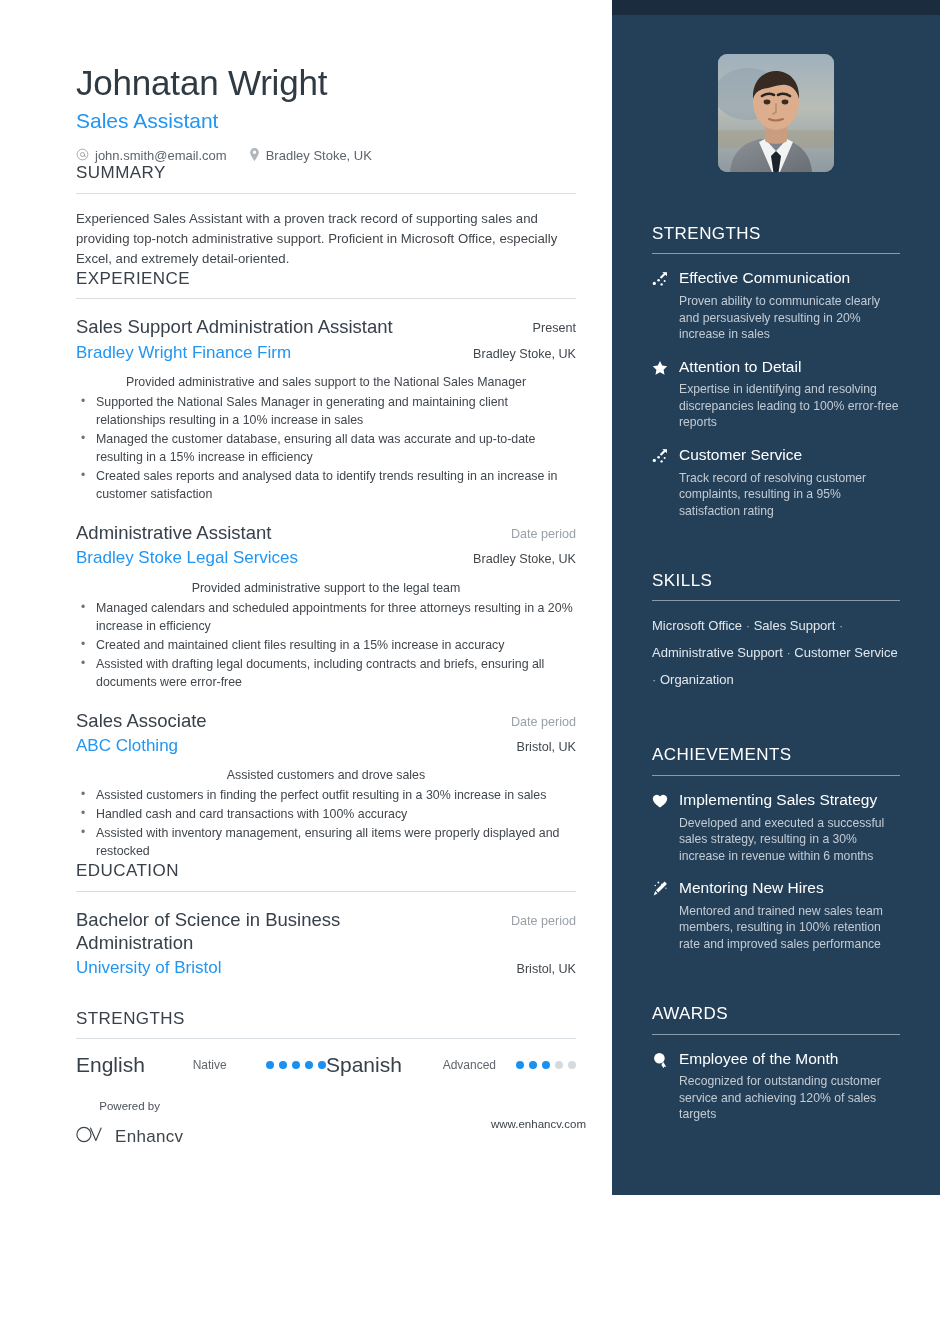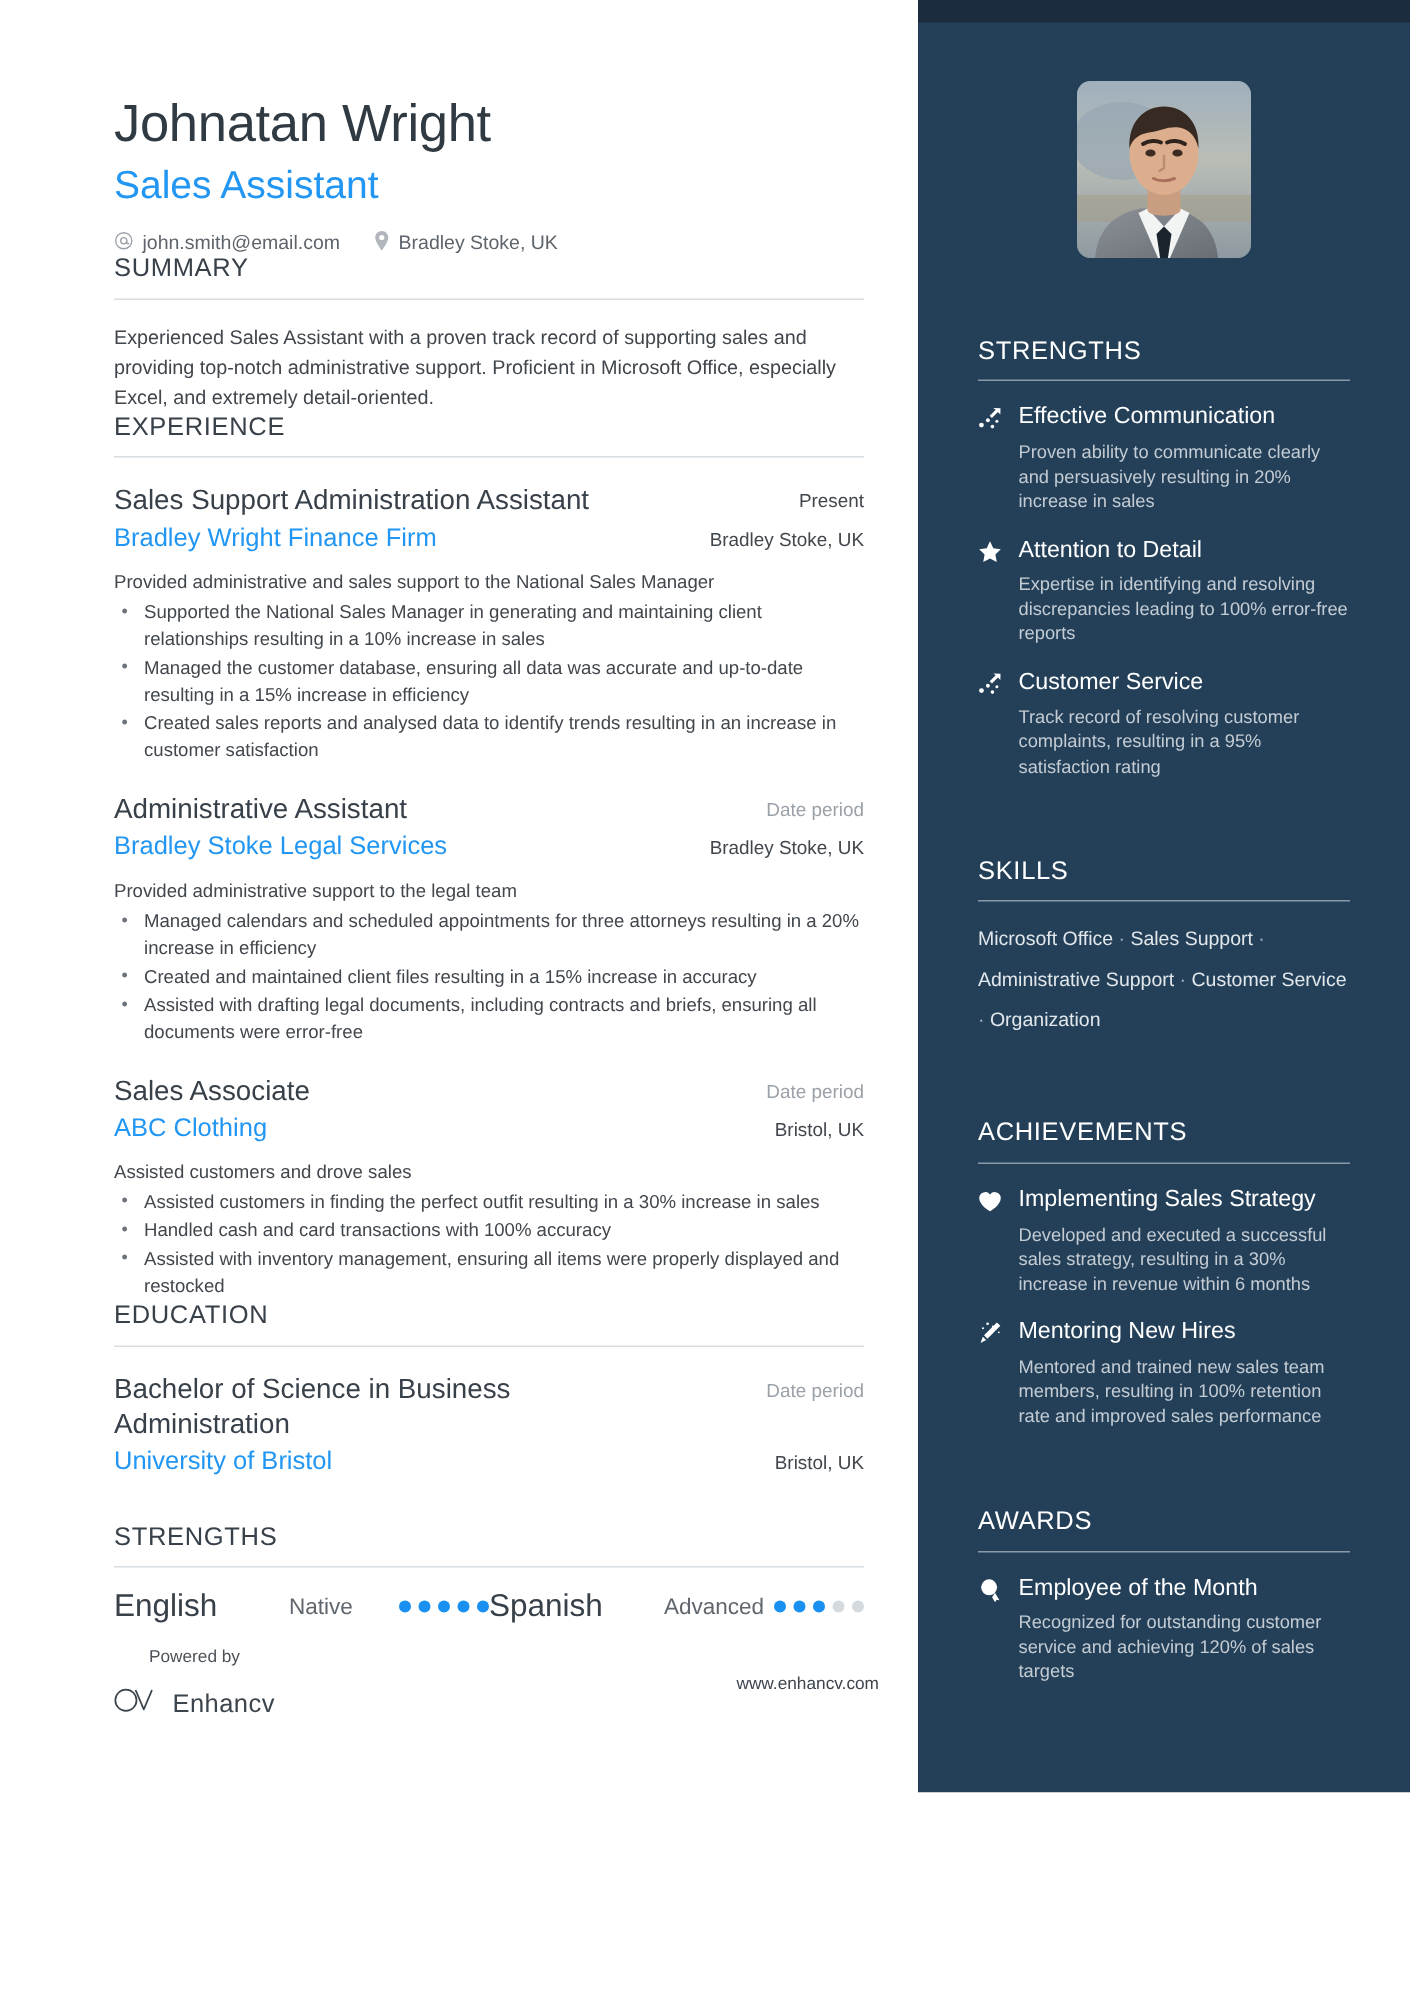--- a/index.html
+++ b/index.html
@@ -30,21 +30,21 @@
 
   .name {
     font-size: 35px;
     font-weight: 400;
     color: #303a43;
     letter-spacing: -0.2px;
     line-height: 1.18;
   }
 
   .job-title {
-    font-size: 26px;
+    font-size: 21px;
     font-weight: 400;
     color: #2196f3;
     margin-top: 5px;
     line-height: 1.2;
   }
 
   .contact-row {
     margin-top: 15px;
     display: flex;
     align-items: center;
@@ -124,20 +124,21 @@
     font-size: 12.6px;
     color: #41474d;
     white-space: nowrap;
   }
 
   .entry-desc {
     margin-top: 11px;
     font-size: 12.4px;
     line-height: 1.45;
     color: #41474d;
+    text-align: center;
   }
 
   ul.bullets {
     margin-top: 2px;
     list-style: none;
   }
   ul.bullets li {
     position: relative;
     padding-left: 20px;
     font-size: 12.4px;
@@ -164,21 +165,21 @@
     display: flex;
     align-items: center;
     width: 50%;
   }
   .lang-name {
     font-size: 21px;
     color: #384049;
     width: 140px;
   }
   .lang-level {
-    font-size: 15px;
+    font-size: 12px;
     color: #5f666d;
     width: 88px;
   }
   .dots { display: flex; gap: 5px; align-items: center; }
   .dot { width: 8px; height: 8px; border-radius: 50%; background: #d5dade; }
   .dot.on { background: #1a91f0; }
 
   
   .footer {
     position: absolute;

